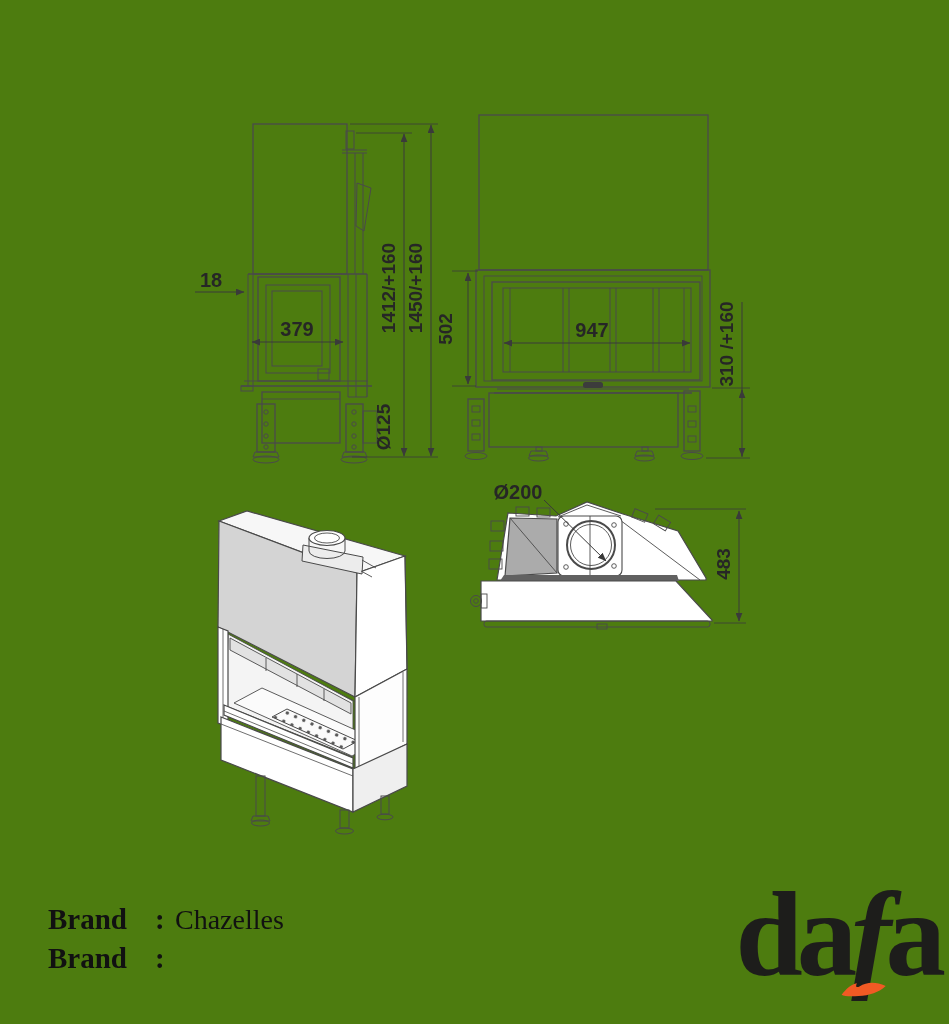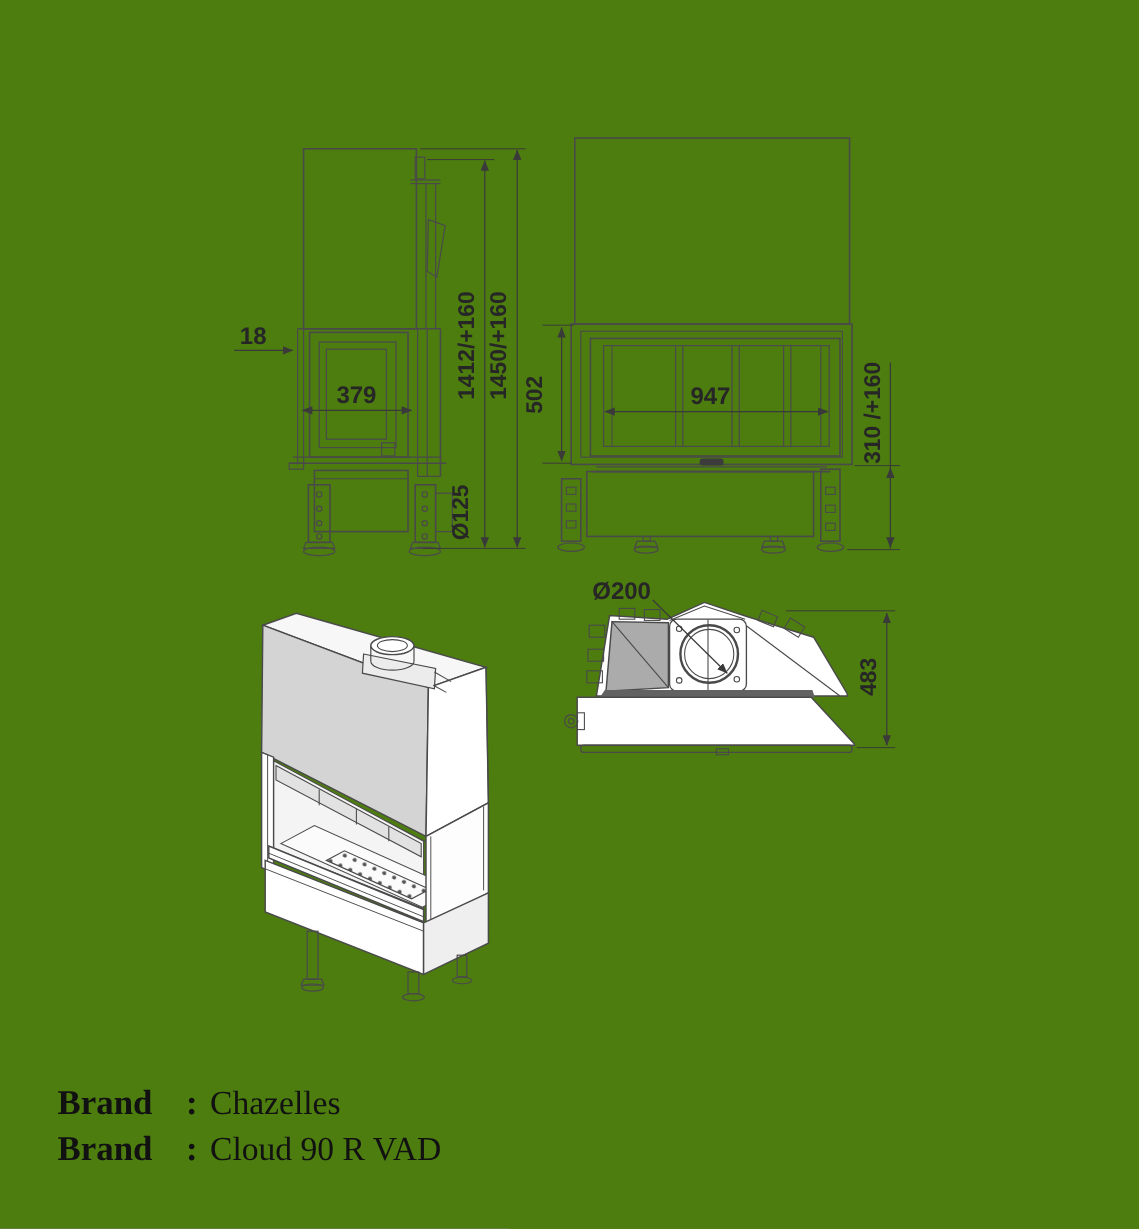--- a/index.html
+++ b/index.html
@@ -272,19 +272,24 @@
 
 <div class="footer">
   <div class="row">
     <span class="lbl">Brand</span>
     <span class="sep">:</span>
     <span class="val">Chazelles</span>
   </div>
   <div class="row">
     <span class="lbl">Brand</span>
     <span class="sep">:</span>
-    <span class="val">Cloud 90 R VAD</span>
   </div>
 </div>
 
 
-
+<div class="logo">
+  <span>da</span><span class="fslant">f</span><span>a</span>
+  <svg class="flame" width="48" height="20" viewBox="0 0 46 17">
+    <path d="M1,11 C7,5 12,2 17,2 C15,5 16,6.5 19,5.5 C27,2 35,3 44,8.5 C37,13.5 27,15.5 17,14.5 C9,13.8 3,12.8 1,11 Z" fill="#f15a24"></path>
+  </svg>
 </div>
 
+</div>
+
 </body></html>

